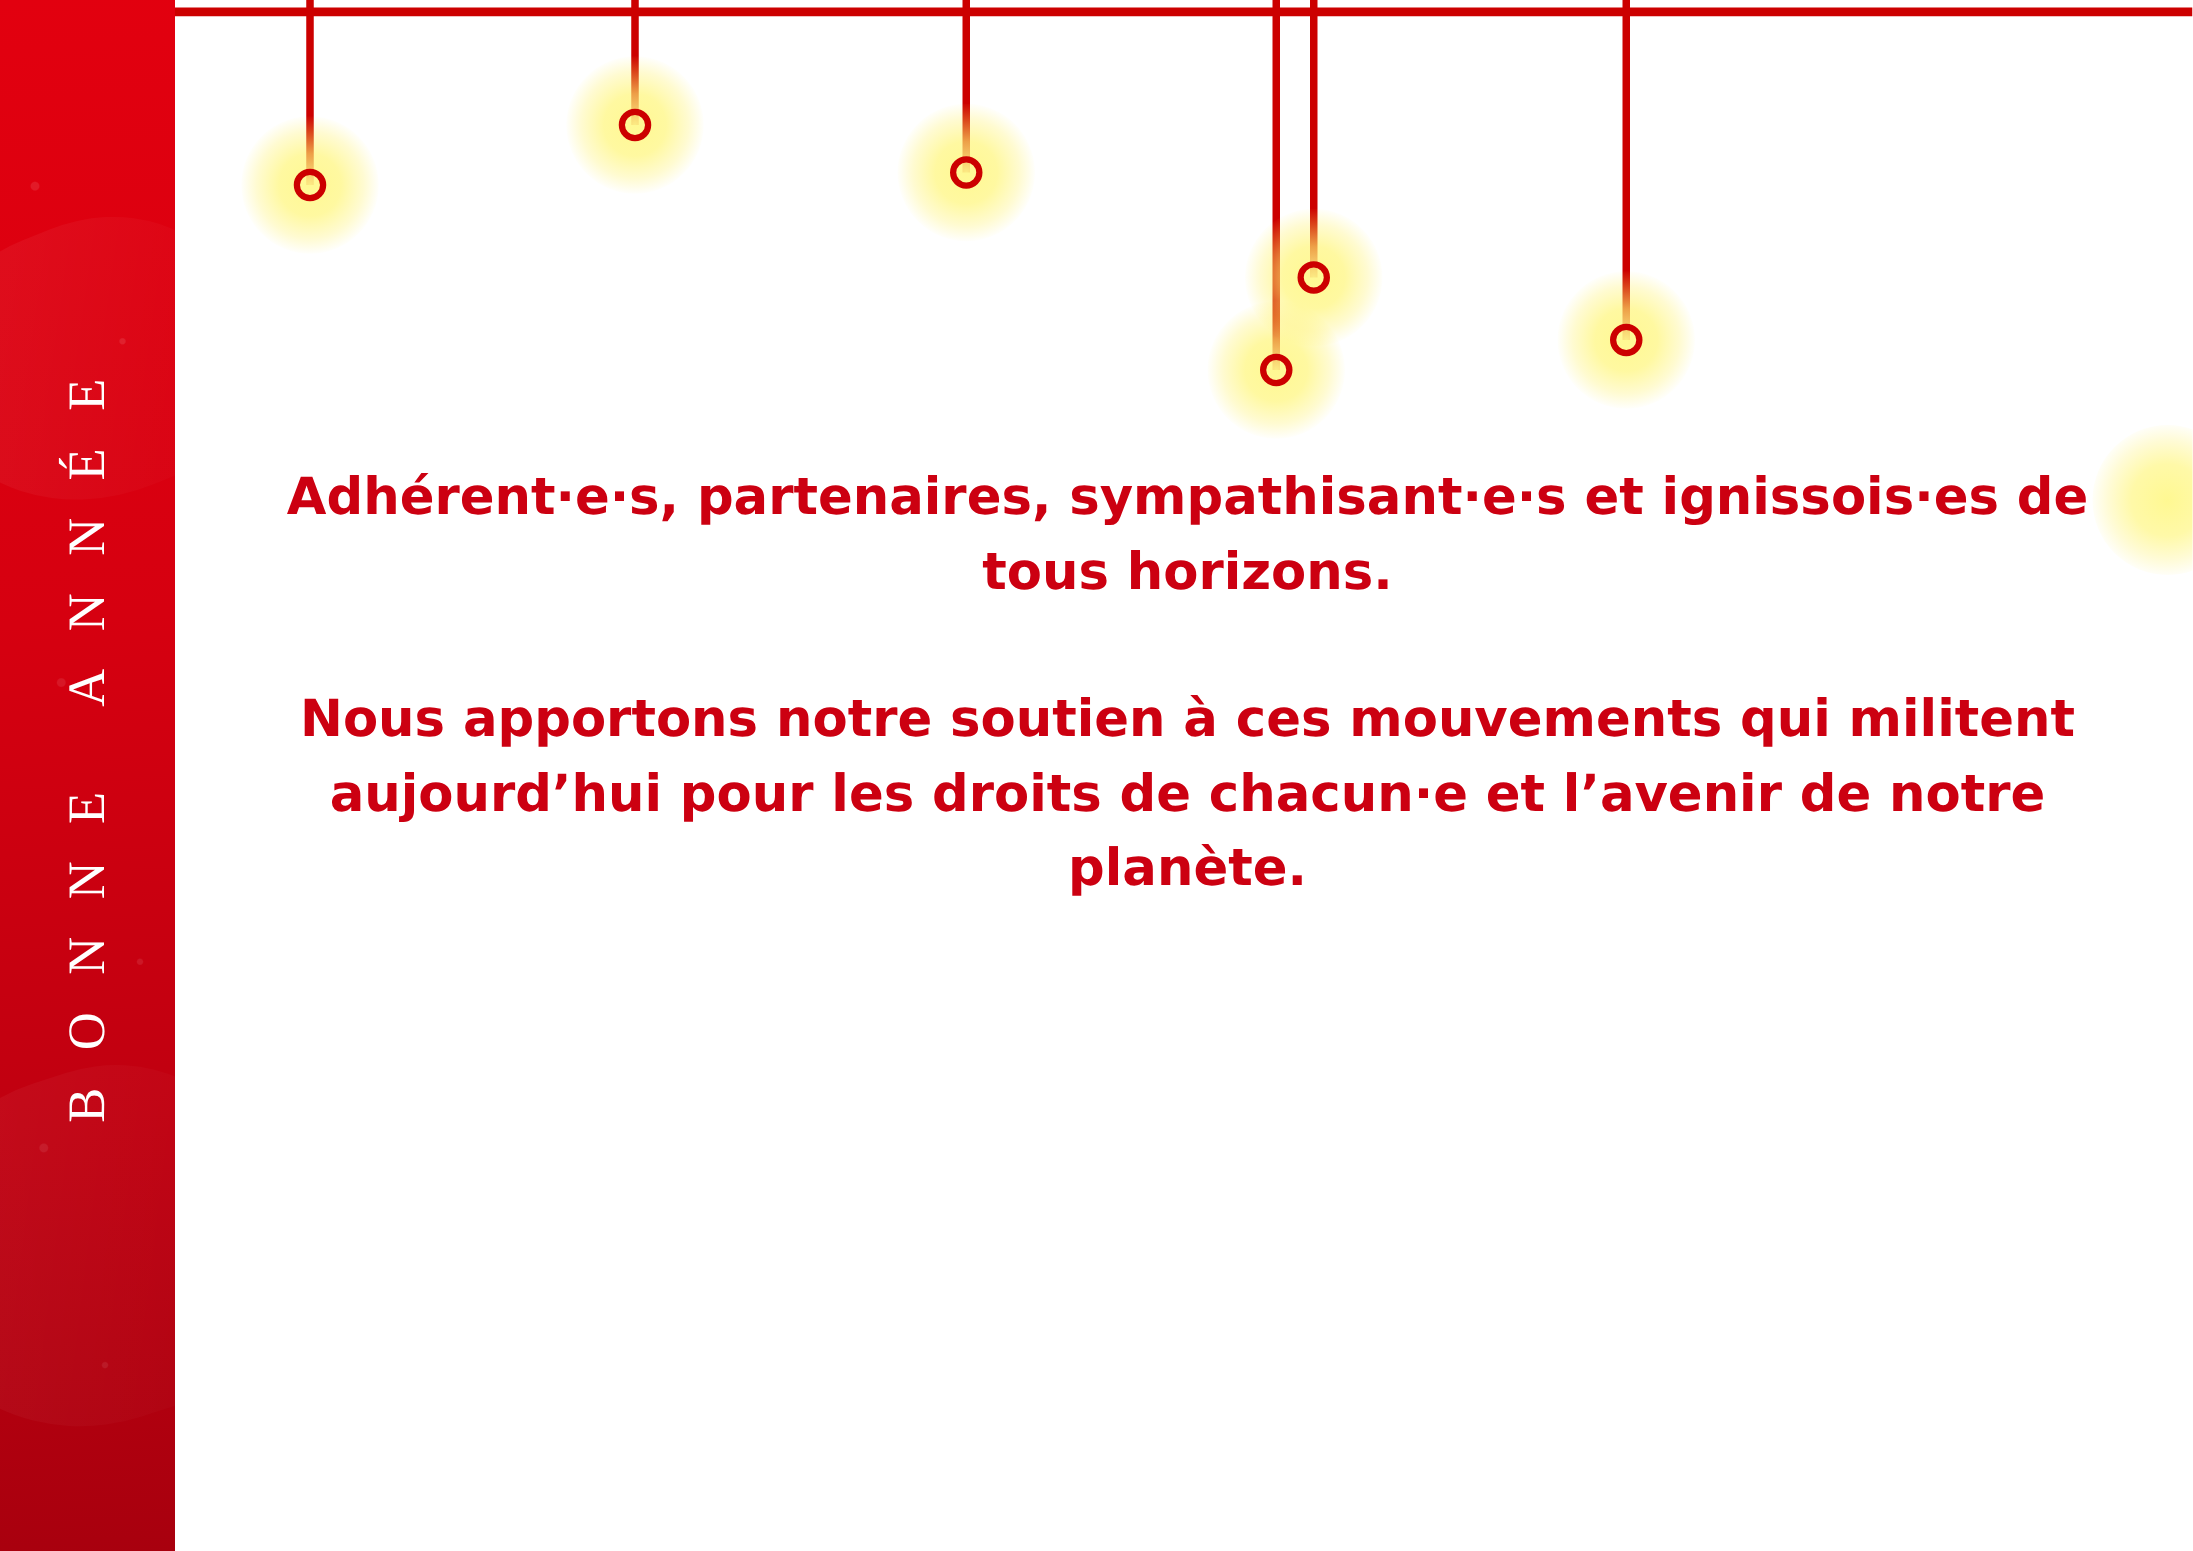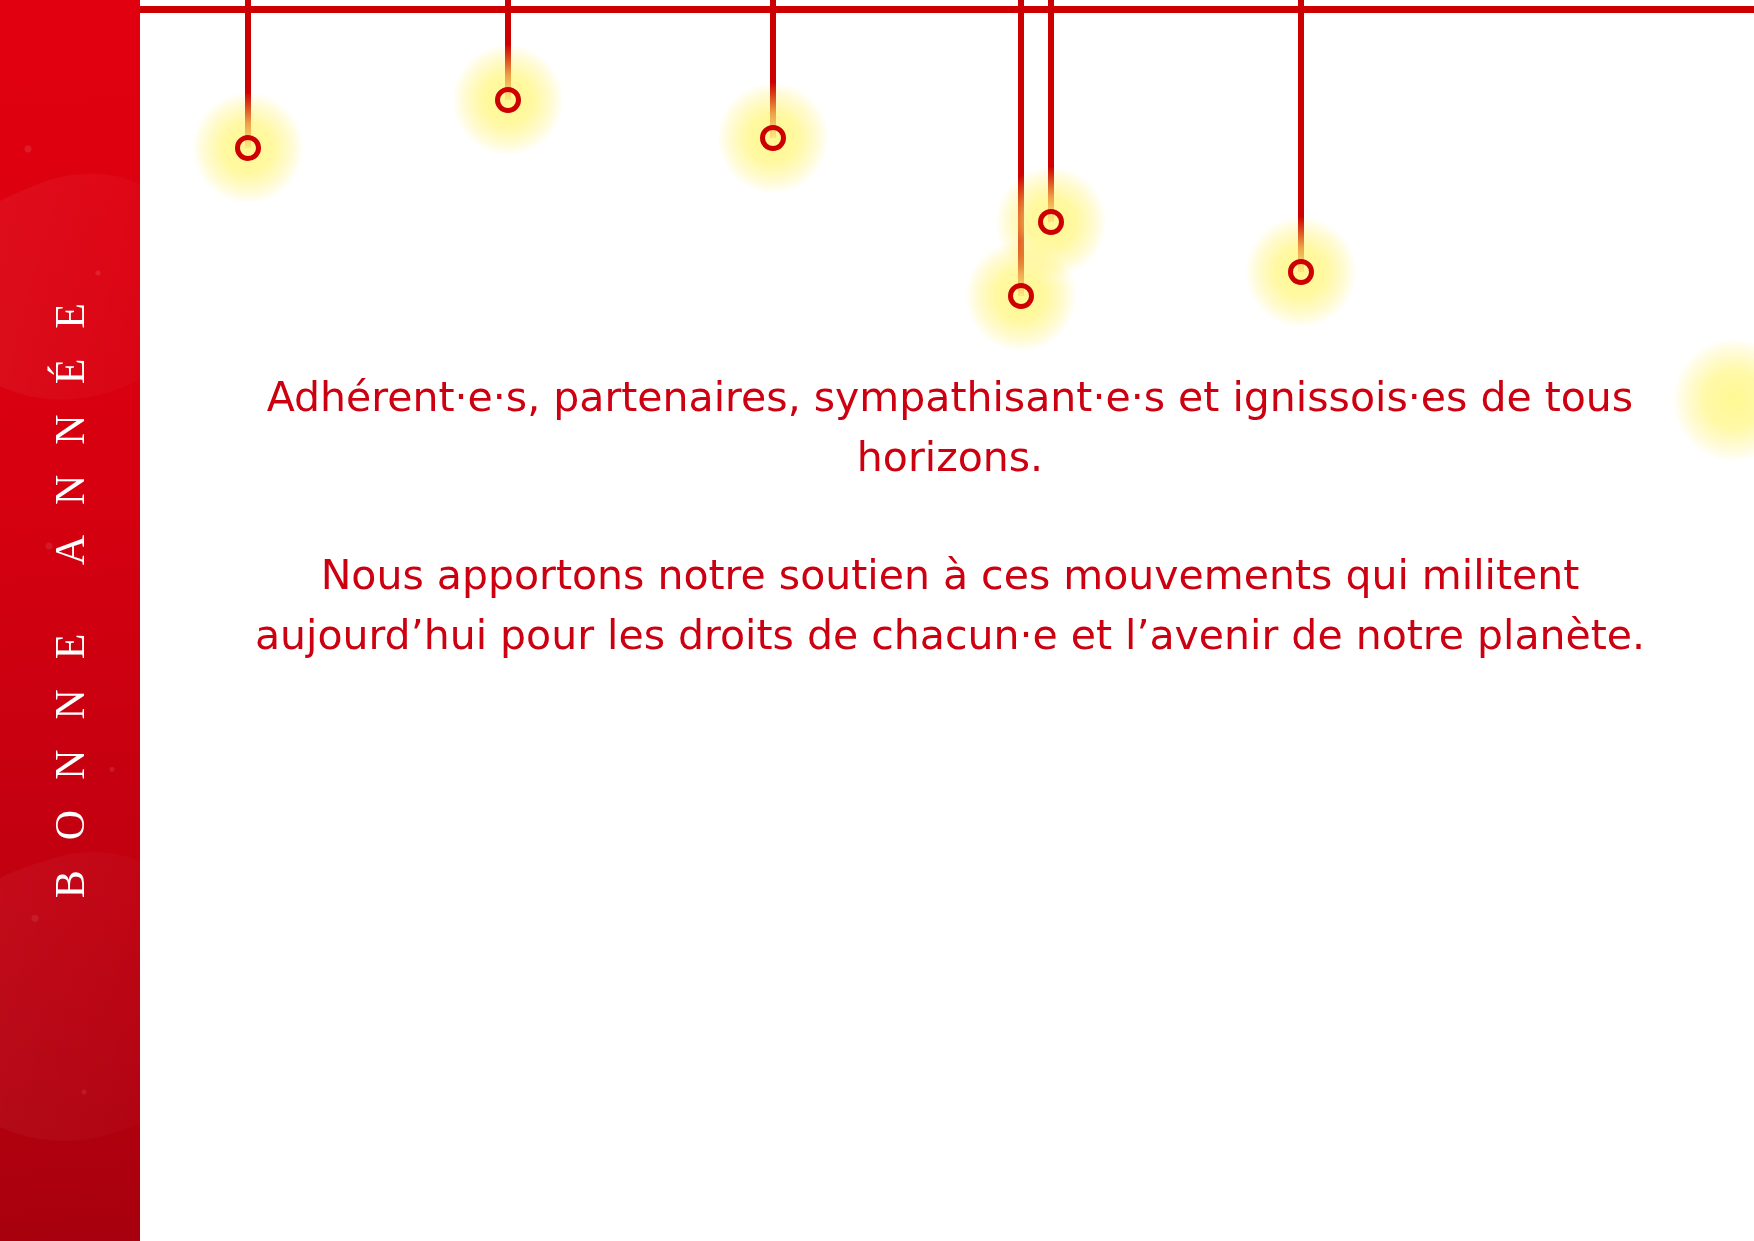--- a/index.html
+++ b/index.html
@@ -154,20 +154,21 @@
     top: 368px;
     width: 1500px;
     text-align: center;
     color: #cc0011;
     font-family: "DejaVu Sans", sans-serif;
     font-size: 41px;
     line-height: 1.46;
   }
   .message p {
     margin: 0 0 58px 0;
+    font-weight: bold;
   }
   .message p:last-child {
     margin-bottom: 4px;
   }
   .para-1 { padding: 0 20px; }
   .para-2 { padding: 0 10px; }
   .para-3 { padding: 0 0px; }
 </style>
 </head>
 <body>

